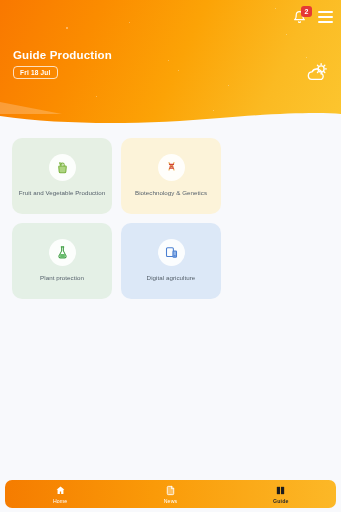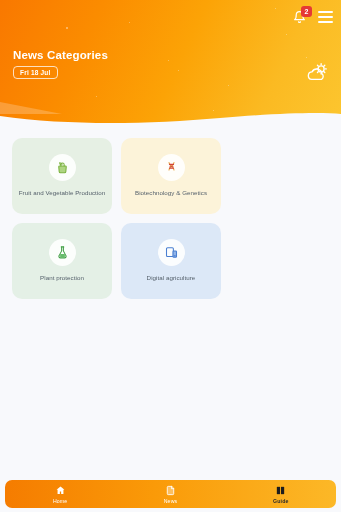--- a/index.html
+++ b/index.html
@@ -115,21 +115,21 @@
         </svg>
         <span class="badge">2</span>
       </div>
       <div class="hamburger">
         <span></span>
           <span></span>
           <span></span>
       </div>
     </div>
 
-    <div class="header-title">News Categories</div>
+    <div class="header-title">Guide Production</div>
 
     <div class="date-chip">Fri 18 Jul</div>
 
     <svg class="weather-icon" viewBox="0 0 32 28" fill="none" stroke="#ffffff" stroke-width="1.8" stroke-linecap="round" stroke-linejoin="round">
       <circle cx="21.5" cy="8.5" r="4"></circle>
       <path d="M21.5 1.6v1.4M21.5 14v1.4M28.4 8.5H27M16 8.5h1.4M26.4 3.6l-1 1M16.6 13.4l1-1M26.4 13.4l-1-1M16.6 3.6l1 1"></path>
       <path d="M9 22.5a5 5 0 0 1 .4-9.98A7 7 0 0 1 22.6 15a4.6 4.6 0 0 1-.6 7.5z" fill="none"></path>
     </svg>
 
     <div class="header-tri"></div>

